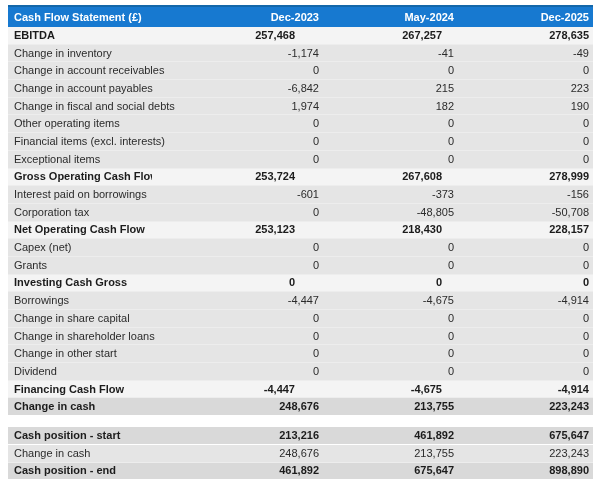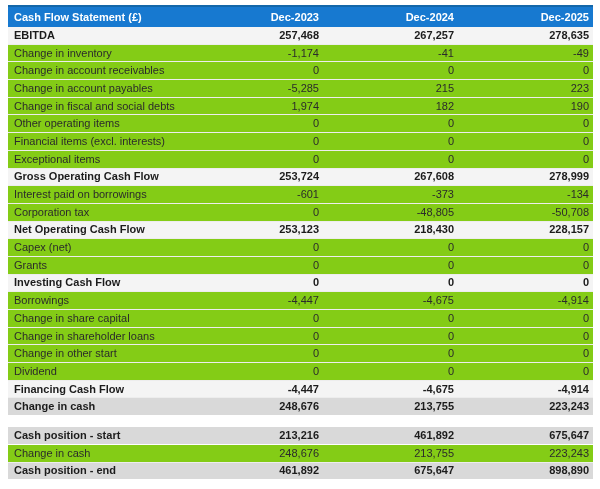--- a/index.html
+++ b/index.html
@@ -26,21 +26,21 @@
     left: 8px;
     top: 5px;
     width: 585px;
   }
   .row {
     display: grid;
     grid-template-columns: 1fr 135px 135px 135px;
     align-items: center;
     height: 17.7px;
     box-sizing: border-box;
-    background: #84cc16;
+    background: #e5e5e5;
   }
   .row.header {
     height: 22px;
     background: var(--header-bg);
     border-top: 2px solid var(--header-top);
   }
   .cell {
     font-size: 11px;
     color: var(--row-text);
     white-space: nowrap;
@@ -59,20 +59,21 @@
     color: var(--header-text);
     font-weight: bold;
     font-size: 11px;
   }
   .row.normal {
     border-bottom: 1px solid var(--row-border);
   }
   .row.subtotal {
     background: var(--subtotal-bg);
     border-bottom: 1px solid var(--row-border);
+    gap: 12px;
   }
   .row.subtotal .cell,
   .row.total .cell {
     font-weight: bold;
     color: var(--bold-text);
   }
   .row.total {
     background: var(--total-bg);
     border-bottom: 1px solid #ffffff;
   }
@@ -82,21 +83,21 @@
   }
 </style>
 </head>
 <body>
 
 <div class="page">
 
   <div class="row header">
     <div class="cell label">Cash Flow Statement (£)</div>
     <div class="cell value">Dec-2023</div>
-    <div class="cell value">Dec-2024</div>
+    <div class="cell value">May-2024</div>
     <div class="cell value">Dec-2025</div>
   </div>
 
   <div id="table-body">
       <div class="row subtotal">
         <div class="cell label">EBITDA</div>
         <div class="cell value">257,468</div>
         <div class="cell value">267,257</div>
         <div class="cell value">278,635</div>
       </div>
@@ -107,21 +108,21 @@
         <div class="cell value">-49</div>
       </div>
       <div class="row normal">
         <div class="cell label">Change in account receivables</div>
         <div class="cell value">0</div>
         <div class="cell value">0</div>
         <div class="cell value">0</div>
       </div>
       <div class="row normal">
         <div class="cell label">Change in account payables</div>
-        <div class="cell value">-5,285</div>
+        <div class="cell value">-6,842</div>
         <div class="cell value">215</div>
         <div class="cell value">223</div>
       </div>
       <div class="row normal">
         <div class="cell label">Change in fiscal and social debts</div>
         <div class="cell value">1,974</div>
         <div class="cell value">182</div>
         <div class="cell value">190</div>
       </div>
       <div class="row normal">
@@ -145,21 +146,21 @@
       <div class="row subtotal">
         <div class="cell label">Gross Operating Cash Flow</div>
         <div class="cell value">253,724</div>
         <div class="cell value">267,608</div>
         <div class="cell value">278,999</div>
       </div>
       <div class="row normal">
         <div class="cell label">Interest paid on borrowings</div>
         <div class="cell value">-601</div>
         <div class="cell value">-373</div>
-        <div class="cell value">-134</div>
+        <div class="cell value">-156</div>
       </div>
       <div class="row normal">
         <div class="cell label">Corporation tax</div>
         <div class="cell value">0</div>
         <div class="cell value">-48,805</div>
         <div class="cell value">-50,708</div>
       </div>
       <div class="row subtotal">
         <div class="cell label">Net Operating Cash Flow</div>
         <div class="cell value">253,123</div>
@@ -172,21 +173,21 @@
         <div class="cell value">0</div>
         <div class="cell value">0</div>
       </div>
       <div class="row normal">
         <div class="cell label">Grants</div>
         <div class="cell value">0</div>
         <div class="cell value">0</div>
         <div class="cell value">0</div>
       </div>
       <div class="row subtotal">
-        <div class="cell label">Investing Cash Flow</div>
+        <div class="cell label">Investing Cash Gross</div>
         <div class="cell value">0</div>
         <div class="cell value">0</div>
         <div class="cell value">0</div>
       </div>
       <div class="row normal">
         <div class="cell label">Borrowings</div>
         <div class="cell value">-4,447</div>
         <div class="cell value">-4,675</div>
         <div class="cell value">-4,914</div>
       </div>

